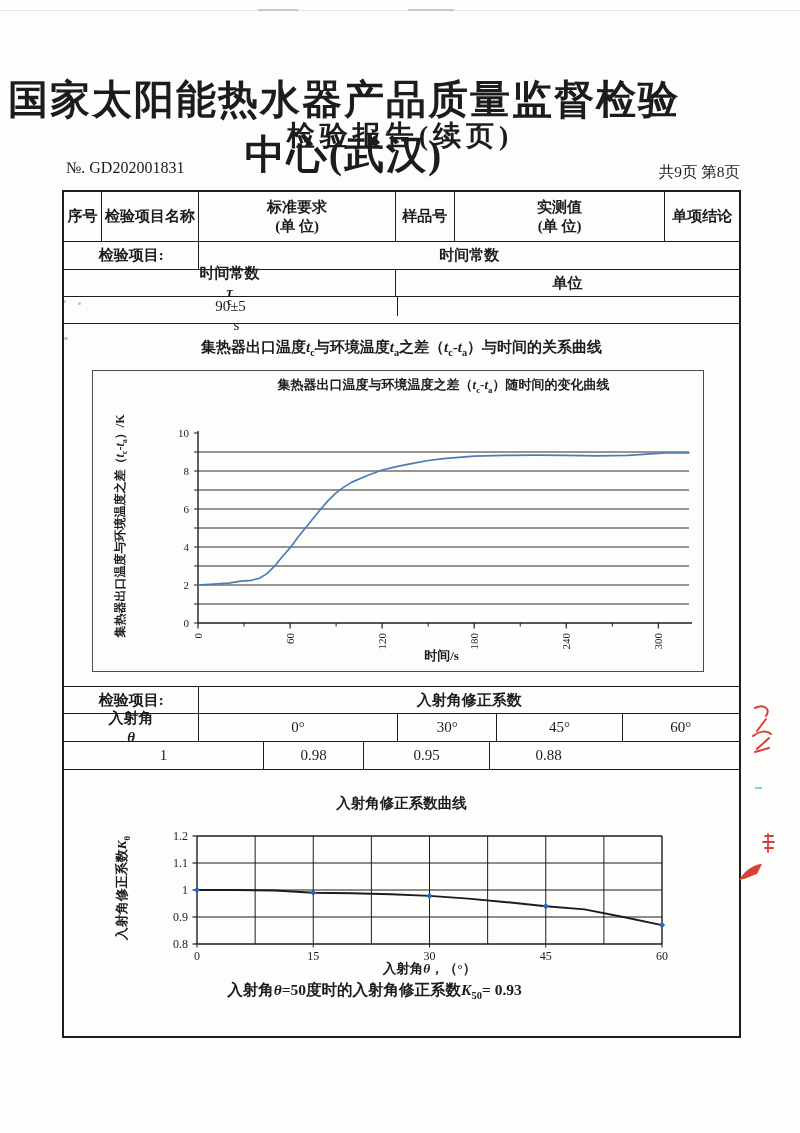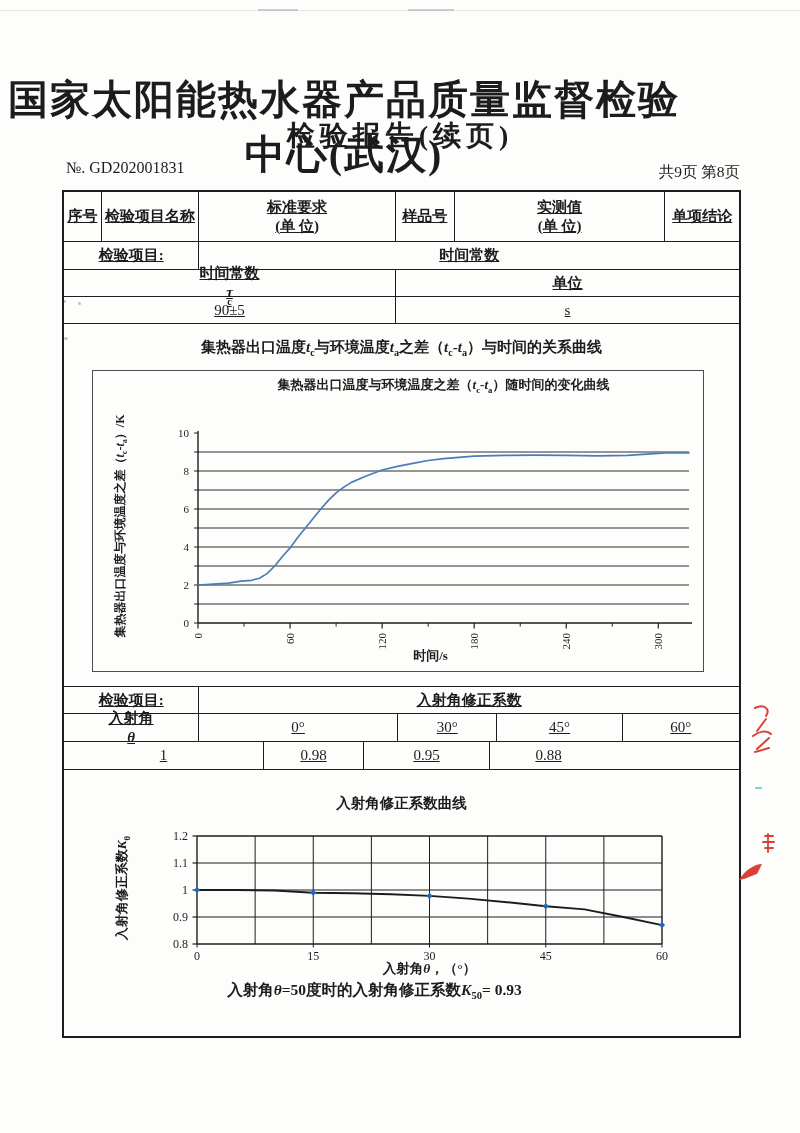--- a/index.html
+++ b/index.html
@@ -11,41 +11,41 @@
   .speck{position:absolute;width:4px;height:3px;background:#8f8f8f;border-radius:50%;opacity:.55;}
 
   .title1{position:absolute;left:0;top:72px;width:688px;text-align:center;
           font-size:40px;font-weight:700;letter-spacing:2px;}
   .title2{position:absolute;left:0;top:117px;width:800px;text-align:center;
           font-size:28px;font-weight:700;letter-spacing:5px;}
   .report-no{position:absolute;left:66px;top:159px;font-size:16px;}
   .page-info{position:absolute;right:60px;top:162px;font-size:15.5px;}
 
   .rtable{position:absolute;left:62px;top:190px;width:679px;height:848px;
-          border:2px solid #1d1d1d;box-sizing:border-box;text-decoration:underline;}
+          border:2px solid #1d1d1d;box-sizing:border-box;}
   .trow{display:flex;width:100%;box-sizing:border-box;border-bottom:1.5px solid #1d1d1d;}
   .trow:last-child{border-bottom:none;padding-left:14px;}
   .tcell{box-sizing:border-box;border-right:1.5px solid #1d1d1d;display:flex;
          flex-direction:column;align-items:center;justify-content:center;
          text-align:center;font-size:15px;line-height:1.25;}
   .tcell:last-child{border-right:none;}
   .b{font-weight:700;}
   .sub{font-size:0.68em;vertical-align:sub;line-height:0;}
   .it{font-style:italic;}
 
   .chart-row{position:relative;}
   .c1-outer-title{position:absolute;left:0;top:14px;width:100%;text-align:center;
                   font-size:15px;font-weight:700;}
   .c1-box{position:absolute;left:28px;top:46px;width:612px;height:302px;
           border:1px solid #4c4c4c;box-sizing:border-box;}
   .c1-inner-title{position:absolute;left:105px;top:5px;width:491px;text-align:center;
                   font-size:13px;font-weight:700;}
   .vlabel{position:absolute;white-space:nowrap;transform:translate(-50%,-50%) rotate(-90deg);}
   .c1-ylabel{left:27px;top:155px;font-size:12px;font-weight:600;}
-  .c1-xlabel{position:absolute;left:92px;top:276px;width:491px;text-align:center;
+  .c1-xlabel{position:absolute;left:103px;top:276px;width:491px;text-align:center;
              font-size:13px;font-weight:600;}
   svg{position:absolute;left:0;top:0;}
   svg text{font-family:"Liberation Serif","DejaVu Serif",serif;}
 
   .c2-title{position:absolute;left:0;top:24px;width:100%;text-align:center;
             font-size:14.5px;font-weight:700;}
   .c2-wrap{position:absolute;left:70px;top:56px;width:560px;height:170px;}
   .c2-ylabel{left:-12px;top:62px;font-size:13px;font-weight:600;}
   .c2-xlabel{position:absolute;left:63px;top:134px;width:465px;text-align:center;
              font-size:13.5px;font-weight:600;}
@@ -93,21 +93,21 @@
       <div class="tcell b" style="width:542px;">时间常数</div>
     </div>
     <div class="trow" style="height:27px;">
       <div class="tcell b" style="width:334px;">
           <span>时间常数</span>
           <span class="it">τ</span>
           <span class="sub">c</span>
         </div>
       <div class="tcell b" style="width:345px;">单位</div>
     </div>
-    <div class="trow" style="height:27px;">
+    <div class="trow" style="height:27px;flex-direction:column;">
       <div class="tcell" style="width:334px;">90±5</div>
       <div class="tcell" style="width:345px;">s</div>
     </div>
 
     <div class="trow chart-row" style="height:363px;">
       <div class="c1-outer-title"><span>集热器出口温度</span><span class="it">t</span><span class="sub">c</span><span>与环境温度</span><span class="it">t</span><span class="sub">a</span><span>之差（</span><span class="it">t</span><span class="sub">c</span><span>-</span><span class="it">t</span><span class="sub">a</span><span>）与时间的关系曲线</span></div>
       <div class="c1-box">
         <svg id="chart1-svg" width="612" height="302" viewBox="0 0 612 302">
             <line x1="105" y1="233" x2="596" y2="233" stroke="#2d2d2d" stroke-width="1"></line>
             <line x1="105" y1="214" x2="596" y2="214" stroke="#2d2d2d" stroke-width="1"></line>

